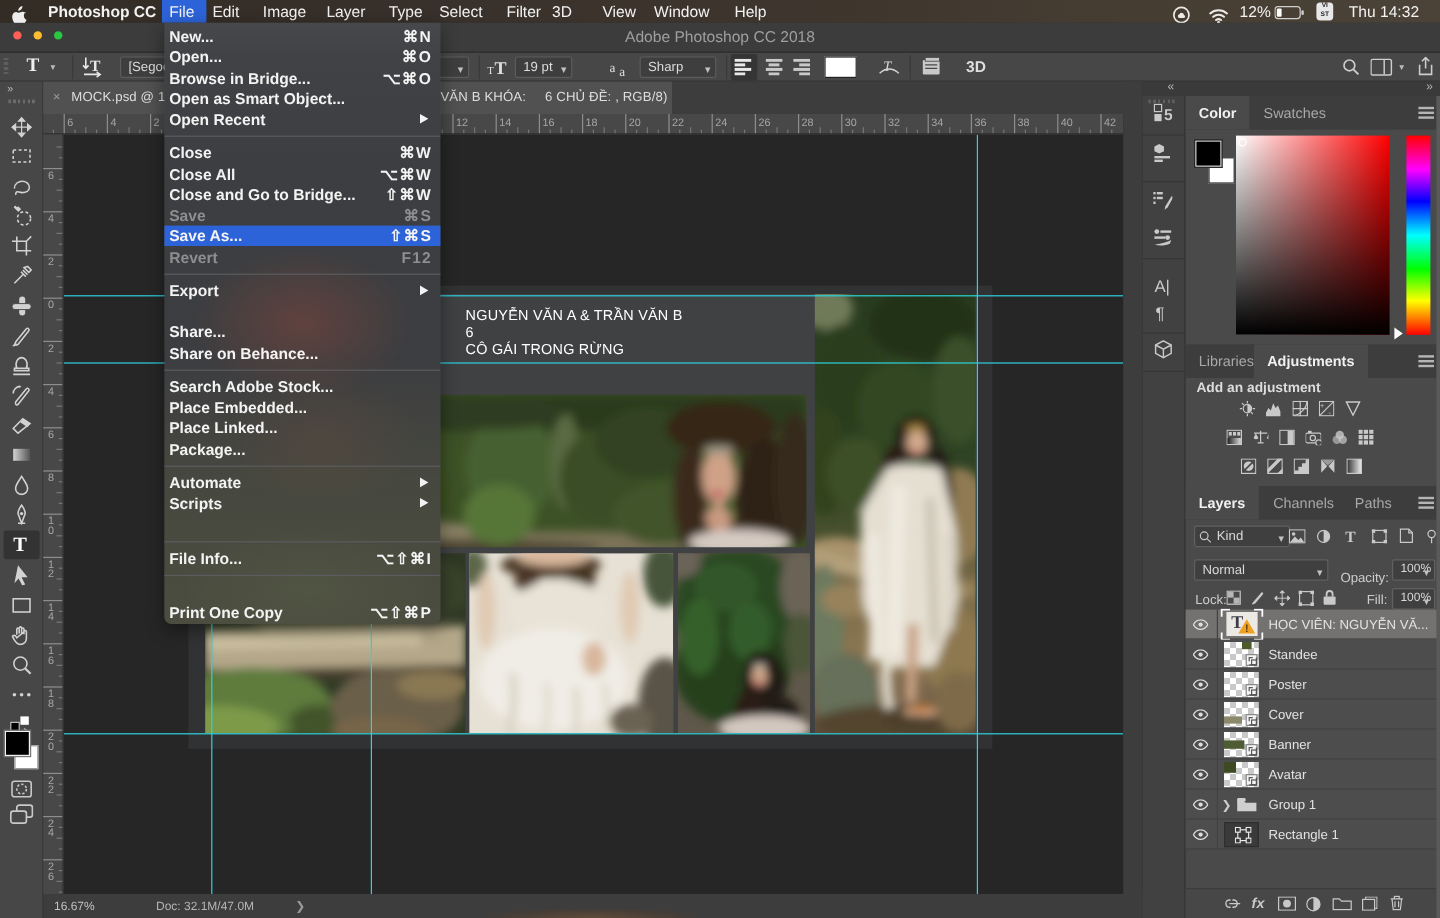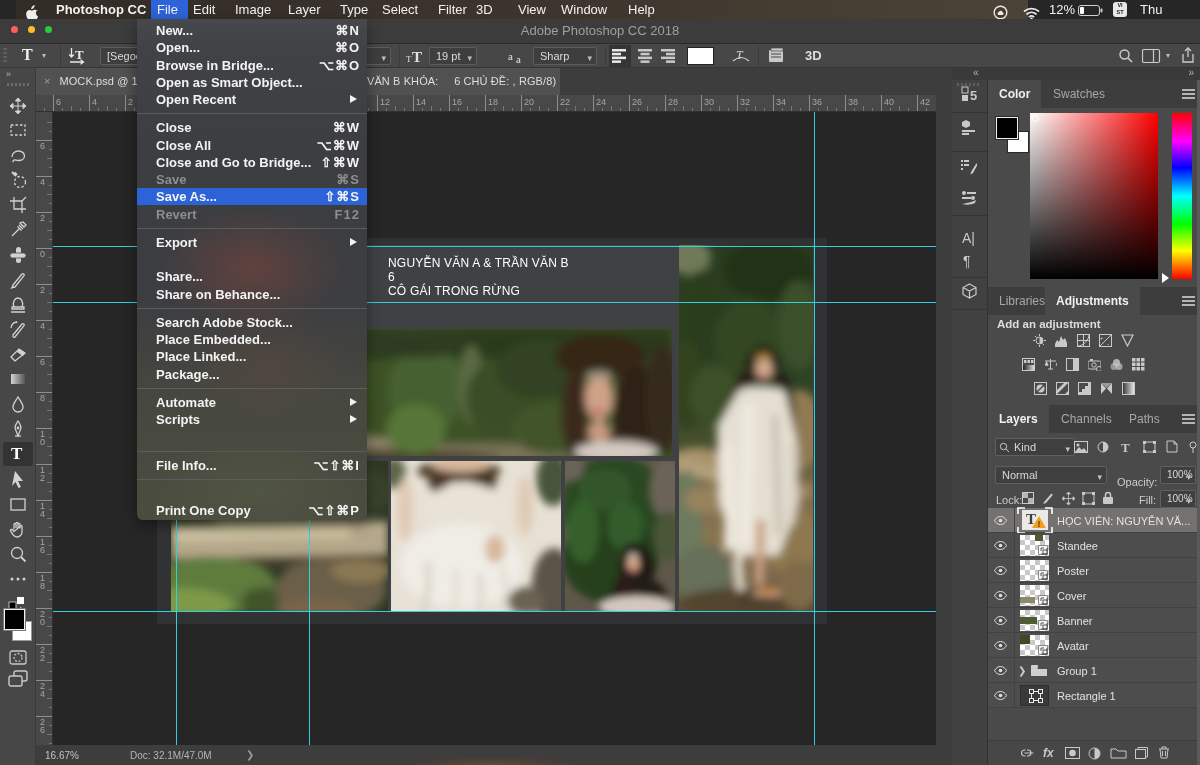--- a/index.html
+++ b/index.html
@@ -1,19 +1,19 @@
 <!DOCTYPE html>
 <html><head><meta charset="utf-8">
 <style>
 *{margin:0;padding:0;box-sizing:border-box}
 html,body{width:1200px;height:765px;overflow:hidden;background:#262626;font-family:"Liberation Sans",sans-serif}
 .abs{position:absolute}
 #stage{position:relative;width:1200px;height:765px}
 
-#mbar{left:16px;top:0;width:1012px;height:19px;background:linear-gradient(90deg,#332c25 0%,#38302a 30%,#3f372e 60%,#473e33 82%,#4c4338 100%);color:#f2f2f2;font-size:13px}
+#mbar{left:0;top:0;width:1200px;height:19px;background:linear-gradient(90deg,#332c25 0%,#38302a 30%,#3f372e 60%,#473e33 82%,#4c4338 100%);color:#f2f2f2;font-size:13px}
 #mbar .mi{position:absolute;top:0;height:19px;line-height:19px}
 
 #tbar{left:0;top:19px;width:1200px;height:25px;background:#3c3c3c;border-bottom:1px solid #2a2a2a}
 .tl{position:absolute;top:7px;width:7px;height:7px;border-radius:50%}
 
 #obar{left:0;top:44px;width:1200px;height:24px;background:#474747;border-bottom:1px solid #353535;color:#d6d6d6;font-size:11px}
 .fld{position:absolute;height:18px;top:3px;background:#3e3e3e;border:1px solid #5c5c5c;border-radius:2px;color:#dcdcdc;font-size:11px;line-height:16px;padding-left:6px}
 .fld .dd,.pfld .dd{position:absolute;right:4px;top:2px;color:#c0c0c0;font-size:9px}
 .vline{position:absolute;top:2px;height:20px;width:1px;background:#3a3a3a}
 
@@ -49,21 +49,21 @@
 .burger div{height:2px;background:#b5b5b5;margin-bottom:2px}
 .pfld{position:absolute;height:18px;background:#3f3f3f;border:1px solid #606060;border-radius:2px;color:#d8d8d8;font-size:11px;line-height:16px;padding-left:6px}
 .lrow{position:absolute;left:0;width:212px;height:25px;border-bottom:1px solid #424242;font-size:11px;color:#e2e2e2}
 .eye{position:absolute;left:6px;top:8px;width:13px;height:9px}
 .thumbwrap{position:absolute;left:32px;top:2px;width:29px;height:21px}
 .checker{background:conic-gradient(#c9c9c9 25%,#fff 0 50%,#c9c9c9 0 75%,#fff 0) 0 0/10px 10px;width:29px;height:21px}
 .lname{position:absolute;left:69px;top:7px}
 .sobadge{position:absolute;right:1px;bottom:1px;width:10px;height:10px;background:#f5f5f5;border:1px solid #888;border-radius:1px}
 
 #fmenu{left:137px;top:19px;width:230px;height:501px;background:linear-gradient(180deg,#47484b 0%,#414245 6%,#3d3e41 25%,#3b3c3f 100%);border-radius:0 0 6px 6px;box-shadow:0 5px 14px rgba(0,0,0,.4);color:#f3f3f3;font-size:13px;font-weight:600}
-#fmenu .it{position:absolute;left:0;width:230px;height:17px;line-height:17px;padding-left:19px}
+#fmenu .it{position:absolute;left:0;width:230px;height:17px;line-height:17px;padding-left:4px}
 #fmenu .sc{position:absolute;right:7px;top:0;letter-spacing:1px}
 #fmenu .dim{color:#8e8e90}
 #fmenu .sep{position:absolute;left:0;width:230px;height:1px;background:#5b5c5f}
 #fmenu .hl{background:#2d63d8}
 #fmenu .arr{position:absolute;right:10px;top:4px;width:0;height:0;border-left:7px solid #f3f3f3;border-top:4.5px solid transparent;border-bottom:4.5px solid transparent}
 svg{display:block}
 </style></head>
 <body>
 <div id="stage">
 

